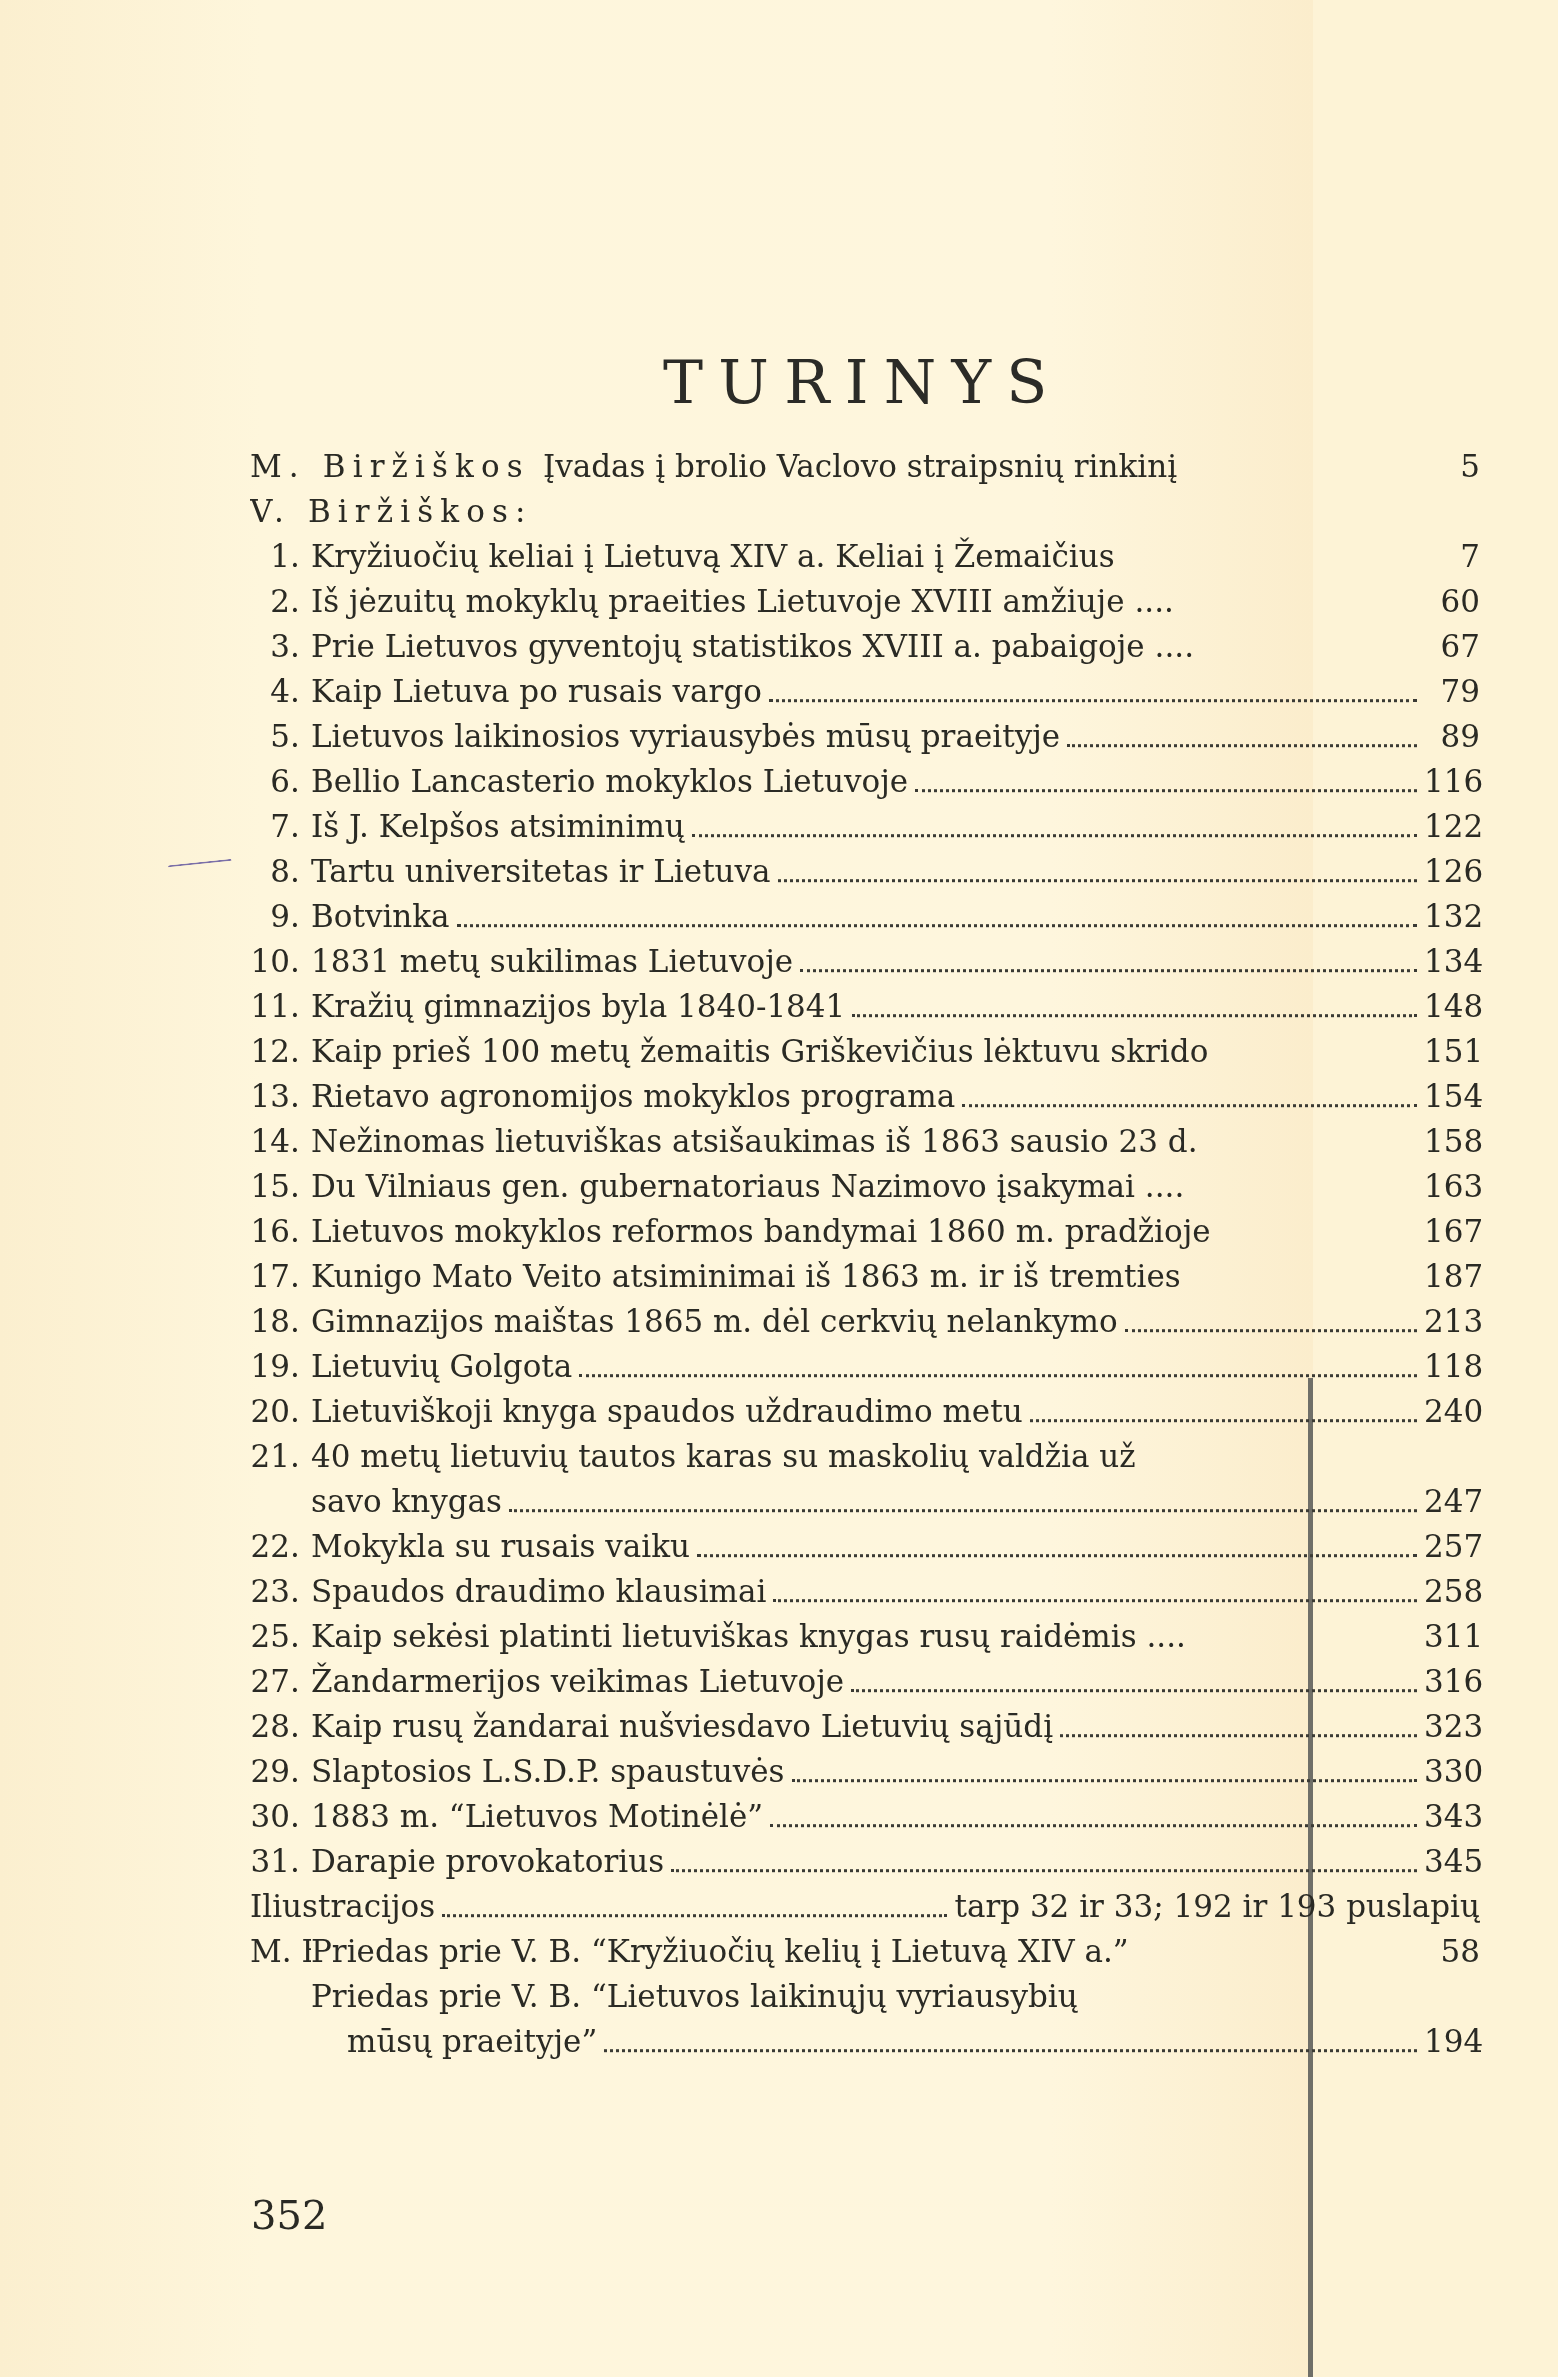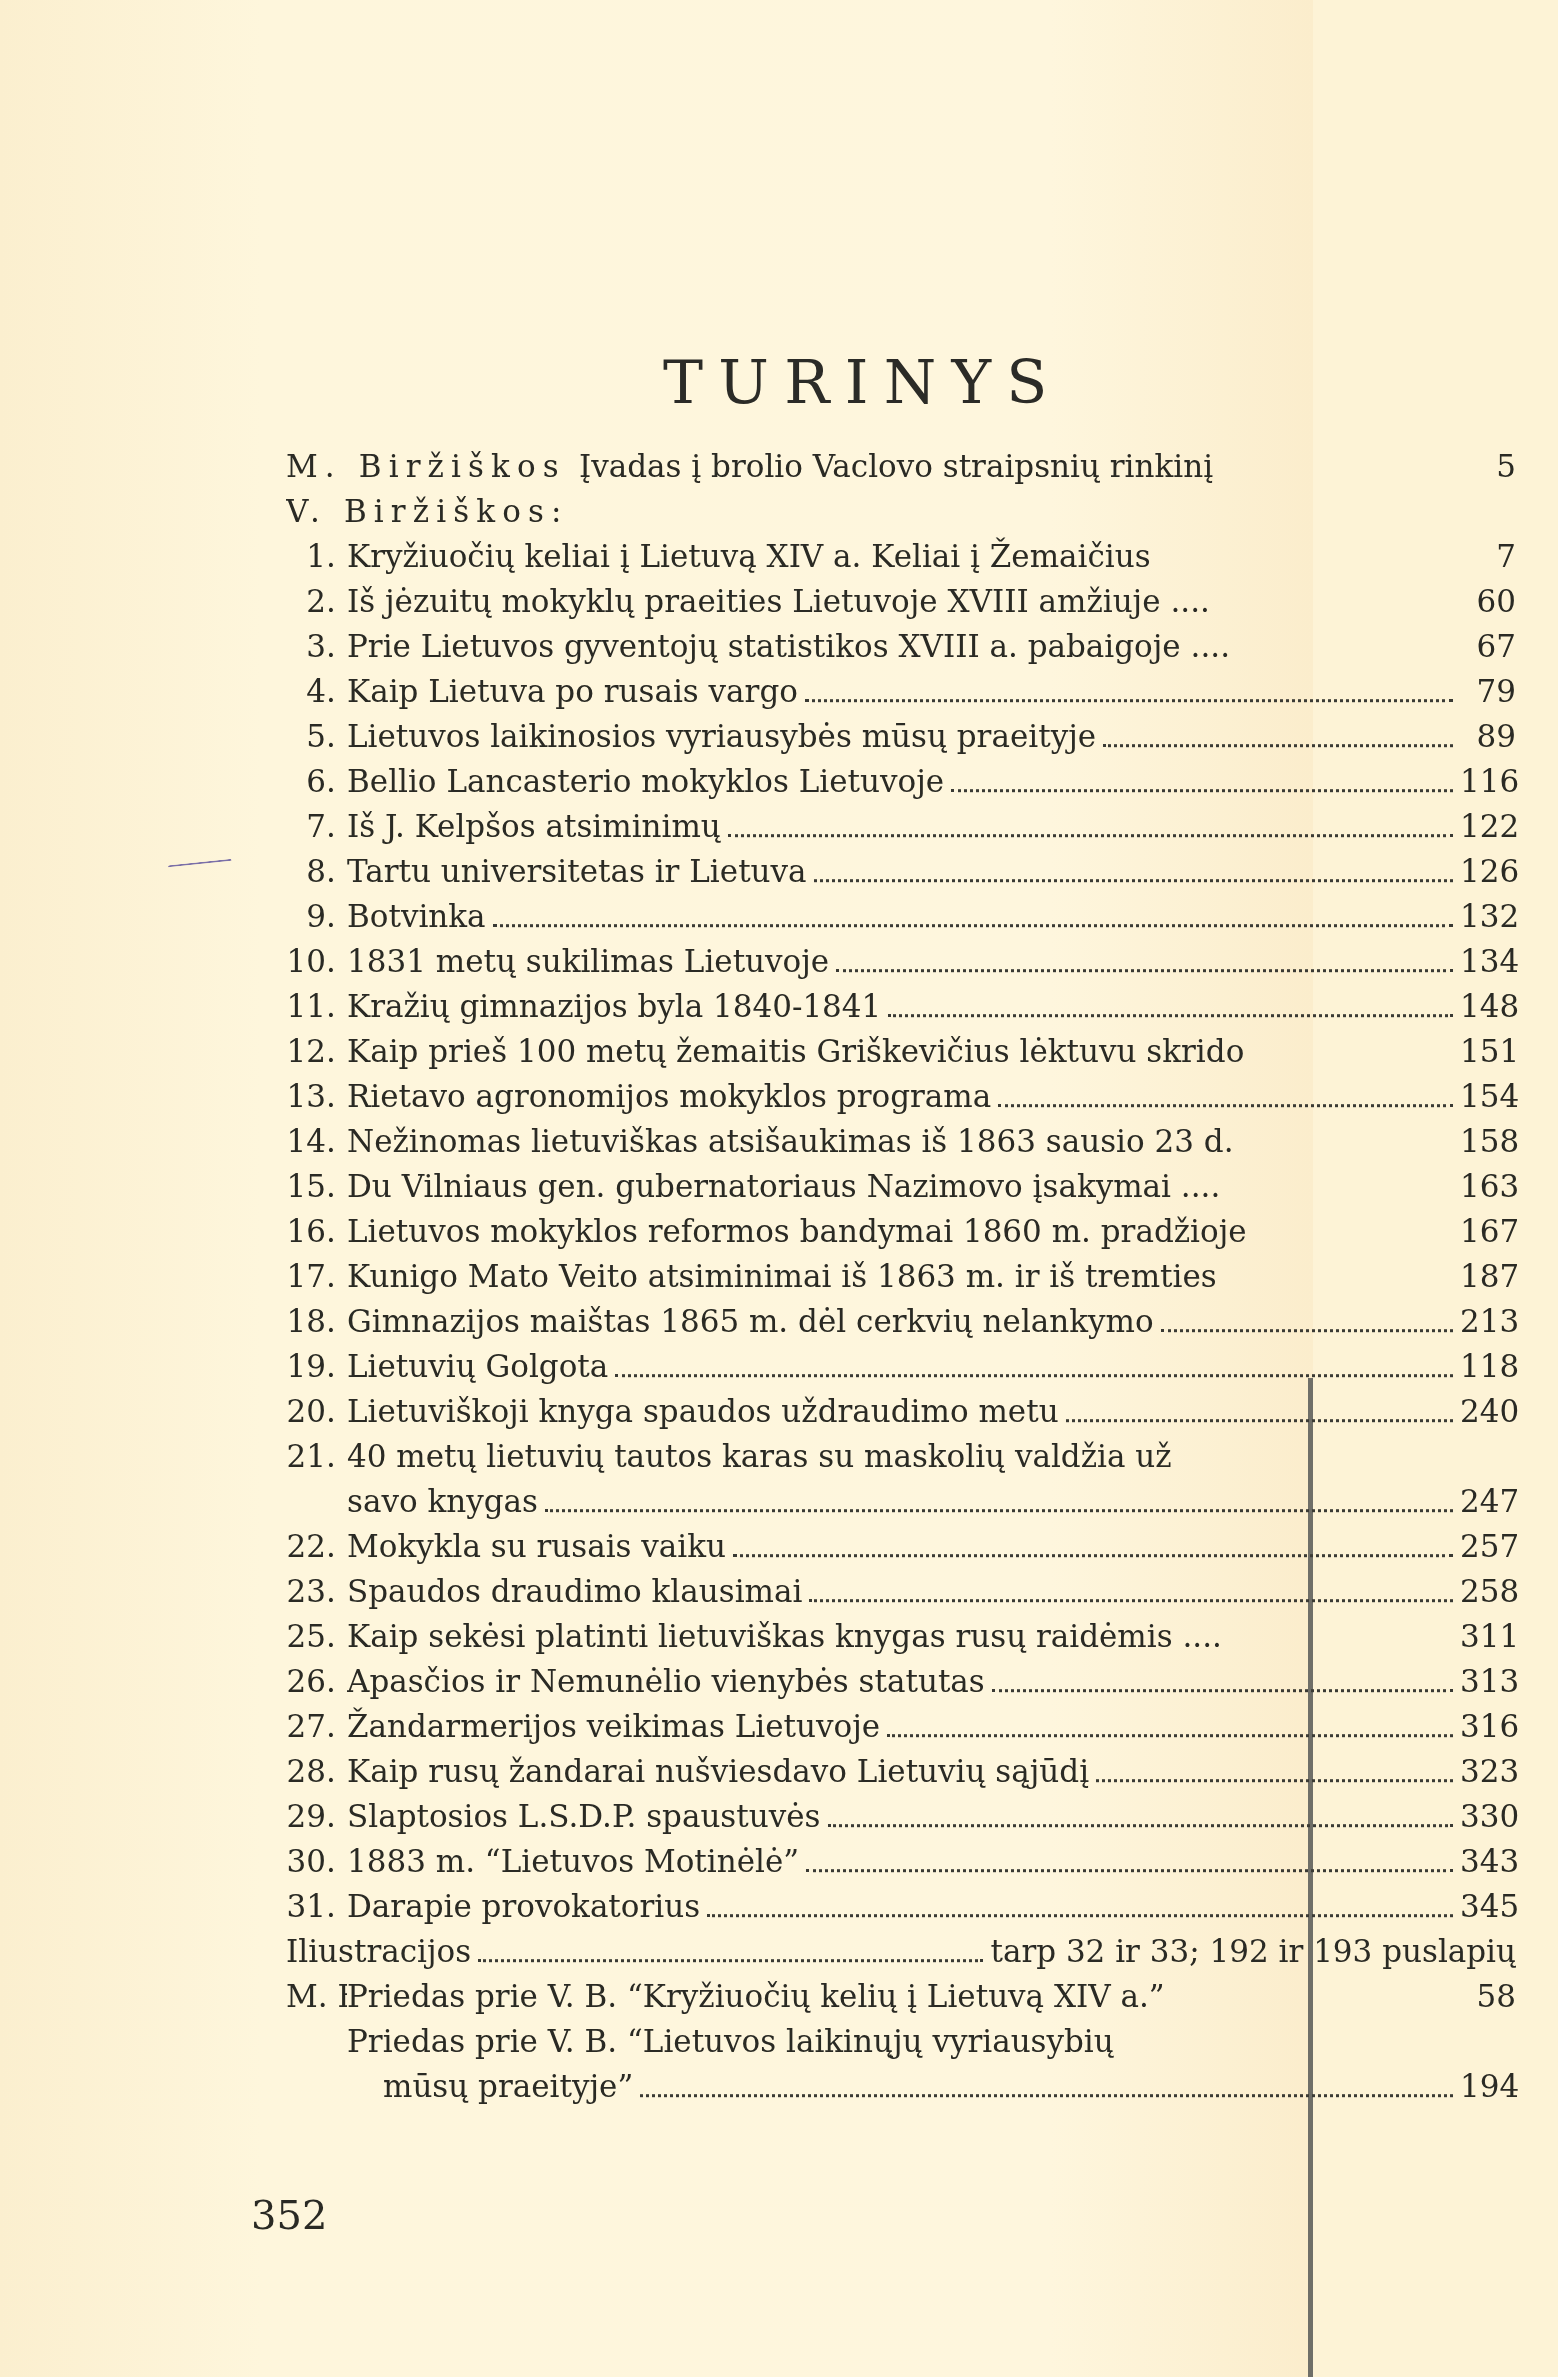--- a/index.html
+++ b/index.html
@@ -17,21 +17,21 @@
   .edge-right {
     position: absolute; right: 0; top: 1378px; width: 5.1px; height: 1000px;
     background: #6f6f68;
   }
   .title {
     position: absolute; left: 663px; top: 347px;
     font-size: 60px; letter-spacing: 15.3px; font-weight: normal;
     color: #2b2b27;
   }
   .toc {
-    position: absolute; left: 250px; top: 444px; width: 1230px; margin-left: 36px;
+    position: absolute; left: 250px; top: 444px; width: 1230px;
   }
   .row {
     position: relative; height: 45px; line-height: 45px;
     font-size: 31px; white-space: nowrap; display: flex; align-items: baseline;
   }
   .num { width: 61px; text-align: right; padding-right: 11.2px; flex: 0 0 auto; box-sizing: border-box; }
   .txt { flex: 0 1 auto; overflow: hidden; }
   .spaced { letter-spacing: 7.1px; }
   .dots {
     flex: 1 1 auto; overflow: hidden; margin: 0 7.1px;
@@ -212,26 +212,20 @@
           <span class="dots"></span>
           <span class="pg">258</span>
         </div>
         <div class="row">
           <span class="num">25.</span>
           <span class="txt">Kaip sekėsi platinti lietuviškas knygas rusų raidėmis ....</span>
           <span class="noline"></span>
           <span class="pg">311</span>
         </div>
         <div class="row">
-          <span class="num">26.</span>
-          <span class="txt">Apasčios ir Nemunėlio vienybės statutas</span>
-          <span class="dots"></span>
-          <span class="pg">313</span>
-        </div>
-        <div class="row">
           <span class="num">27.</span>
           <span class="txt">Žandarmerijos veikimas Lietuvoje</span>
           <span class="dots"></span>
           <span class="pg">316</span>
         </div>
         <div class="row">
           <span class="num">28.</span>
           <span class="txt">Kaip rusų žandarai nušviesdavo Lietuvių sąjūdį</span>
           <span class="dots"></span>
           <span class="pg">323</span>

